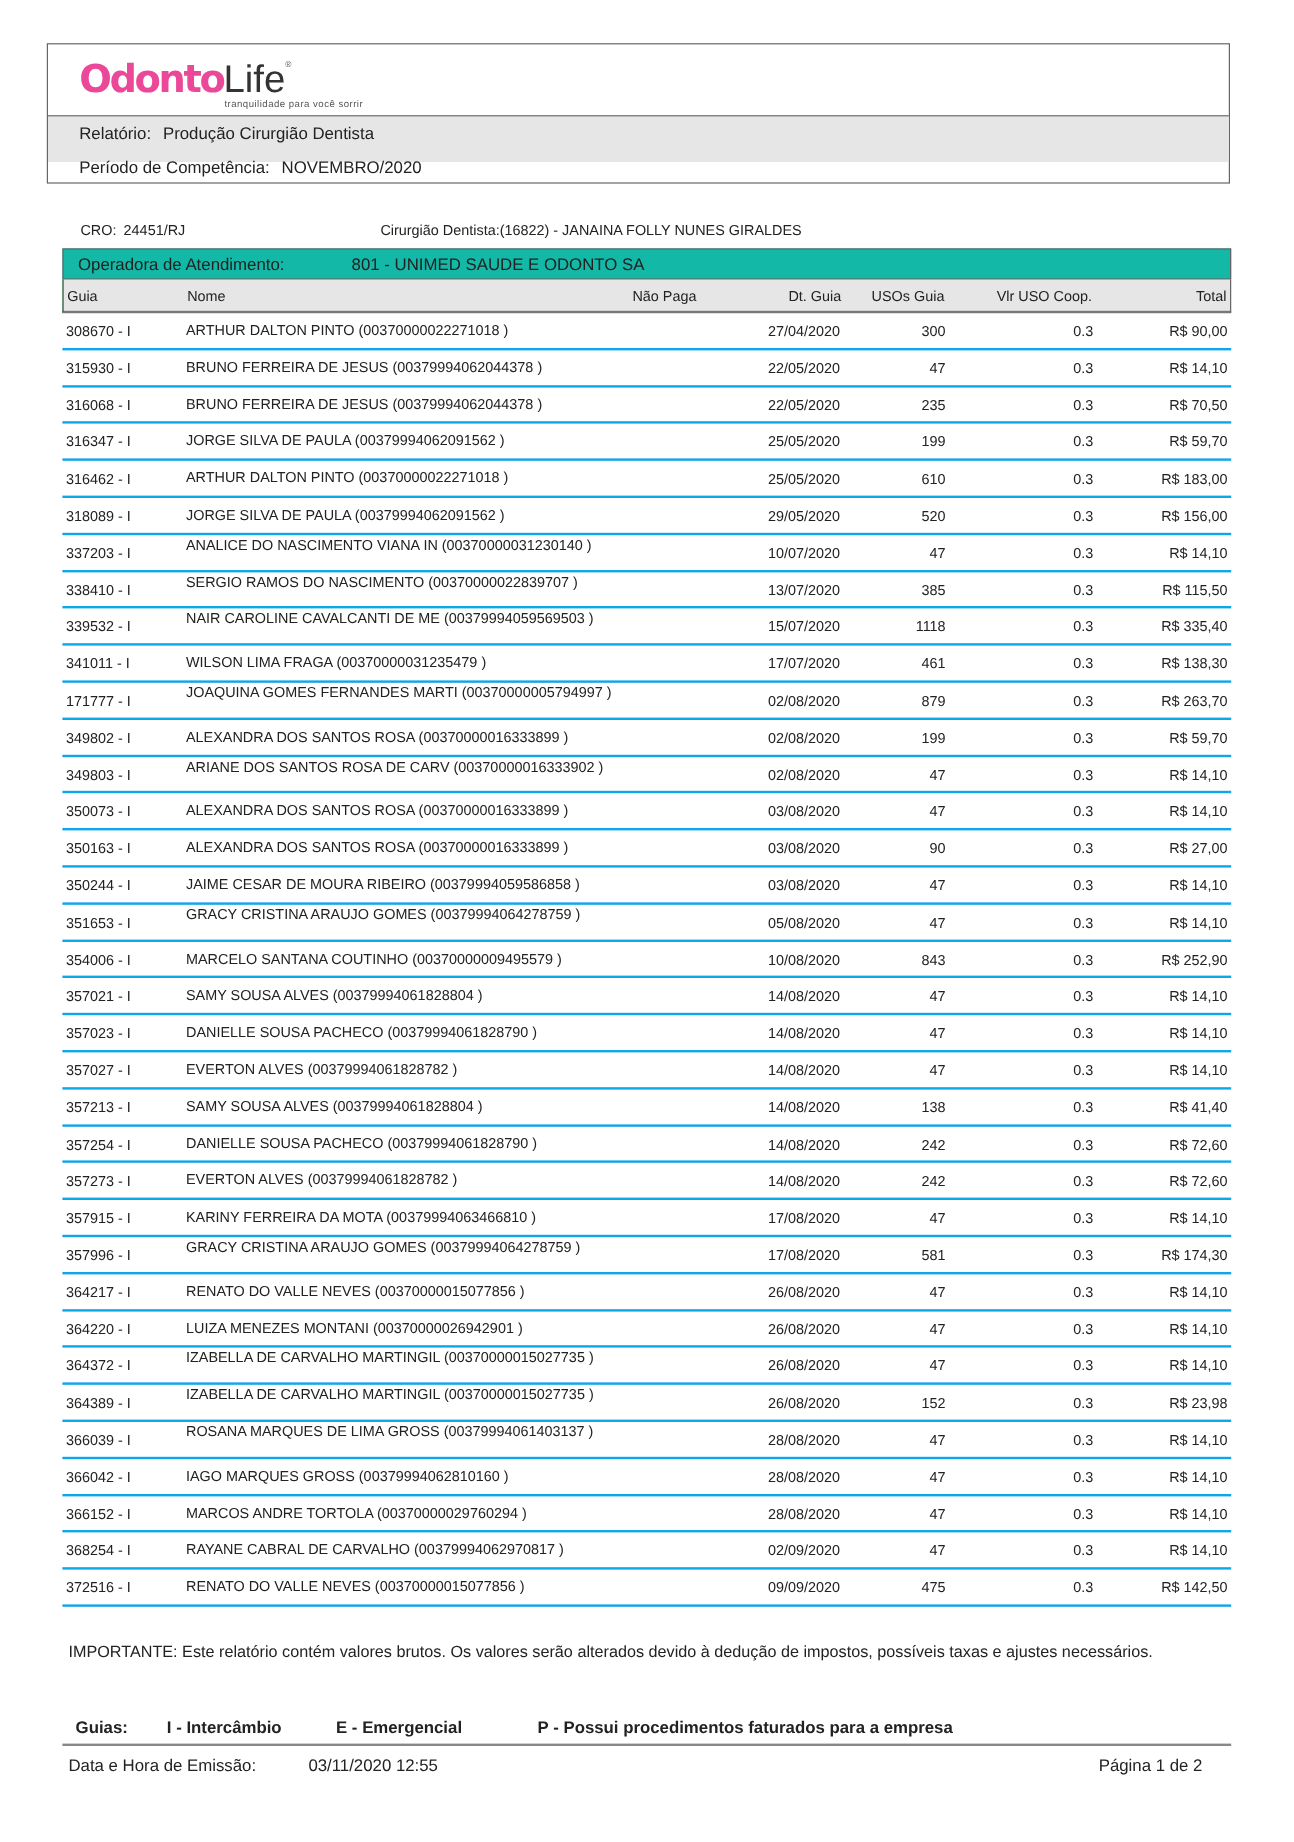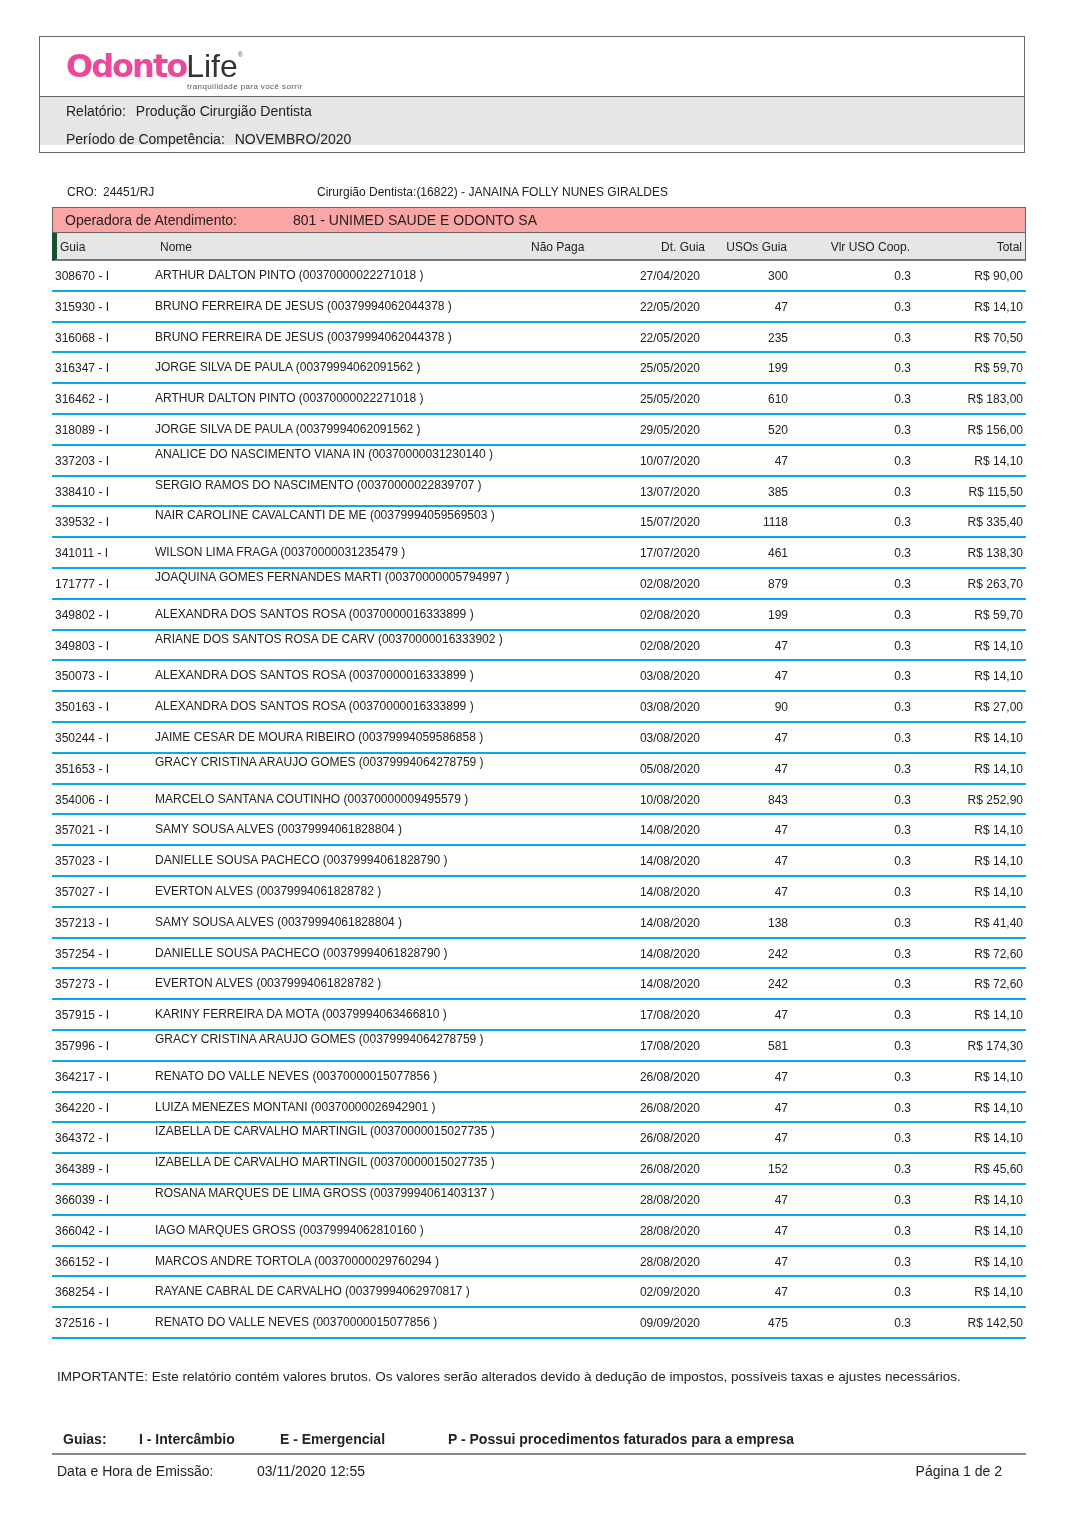--- a/index.html
+++ b/index.html
@@ -18,40 +18,40 @@
     }
     .logo-life {
       font-family: "Liberation Sans", sans-serif; font-size: 32px; color: #333;
       line-height: 34px; font-weight: normal;
     }
     .logo-reg { font-size: 7px; color: #555; vertical-align: top; position: relative; top: 2px; }
     .logo-tagline {
       position: absolute; left: 121px; top: 33px; font-size: 8px; color: #555;
       letter-spacing: 0.4px; white-space: nowrap;
     }
-    .header-info { background: #e6e6e6; height: 48px; padding-left: 26px; }
+    .header-info { background: #e6e6e6; height: 38px; padding-left: 26px; }
     .header-line { font-size: 14px; height: 28px; line-height: 28px; }
     .header-line .lbl { margin-right: 6px; }
 
     .dentist-line {
       position: absolute; top: 185px; left: 67px; font-size: 12px; white-space: nowrap;
     }
     .dentist-line .cro-label { margin-right: 6px; }
     .dentist-name { position: absolute; top: 185px; left: 317px; font-size: 12px; white-space: nowrap; }
 
     .operator-box {
       position: absolute; left: 52px; top: 207px; width: 974px; height: 26px;
-      border: 1px solid #666; background: #fca5a5; font-size: 14px; line-height: 24px;
+      border: 1px solid #666; background: #14b8a6; font-size: 14px; line-height: 24px;
     }
     .operator-box .op-label { position: absolute; left: 12px; }
     .operator-box .op-value { position: absolute; left: 240px; }
 
     .table-header {
       position: absolute; left: 52px; top: 233px; width: 974px; height: 28px;
-      background: #e6e6e6; border-left: 5px solid #14532d; border-right: 1px solid #666;
+      background: #e6e6e6; border-left: 1px solid #14532d; border-right: 1px solid #666;
       border-bottom: 2px solid #777; font-size: 12px; line-height: 28px;
     }
     .col { position: absolute; white-space: nowrap; }
     .c-guia { left: 3px; }
     .c-nome { left: 103px; }
     .c-naopaga { left: 474px; }
     .c-dt { left: 568px; width: 80px; text-align: right; }
     .c-usos { right: 238px; text-align: right; }
     .c-vlr { right: 115px; text-align: right; }
     .c-total { right: 3px; text-align: right; }
@@ -384,21 +384,21 @@
       <span class="col c-vlr">0.3</span>
       <span class="col c-total">R$ 14,10</span>
     </div>
     <div class="row wrap">
       <span class="col c-guia">364389 - I</span>
       <span class="col c-nome">IZABELLA DE CARVALHO MARTINGIL (00370000015027735 )</span>
       <span class="col c-naopaga"></span>
       <span class="col c-dt">26/08/2020</span>
       <span class="col c-usos">152</span>
       <span class="col c-vlr">0.3</span>
-      <span class="col c-total">R$ 45,60</span>
+      <span class="col c-total">R$ 23,98</span>
     </div>
     <div class="row wrap">
       <span class="col c-guia">366039 - I</span>
       <span class="col c-nome">ROSANA MARQUES DE LIMA GROSS (00379994061403137 )</span>
       <span class="col c-naopaga"></span>
       <span class="col c-dt">28/08/2020</span>
       <span class="col c-usos">47</span>
       <span class="col c-vlr">0.3</span>
       <span class="col c-total">R$ 14,10</span>
     </div>

